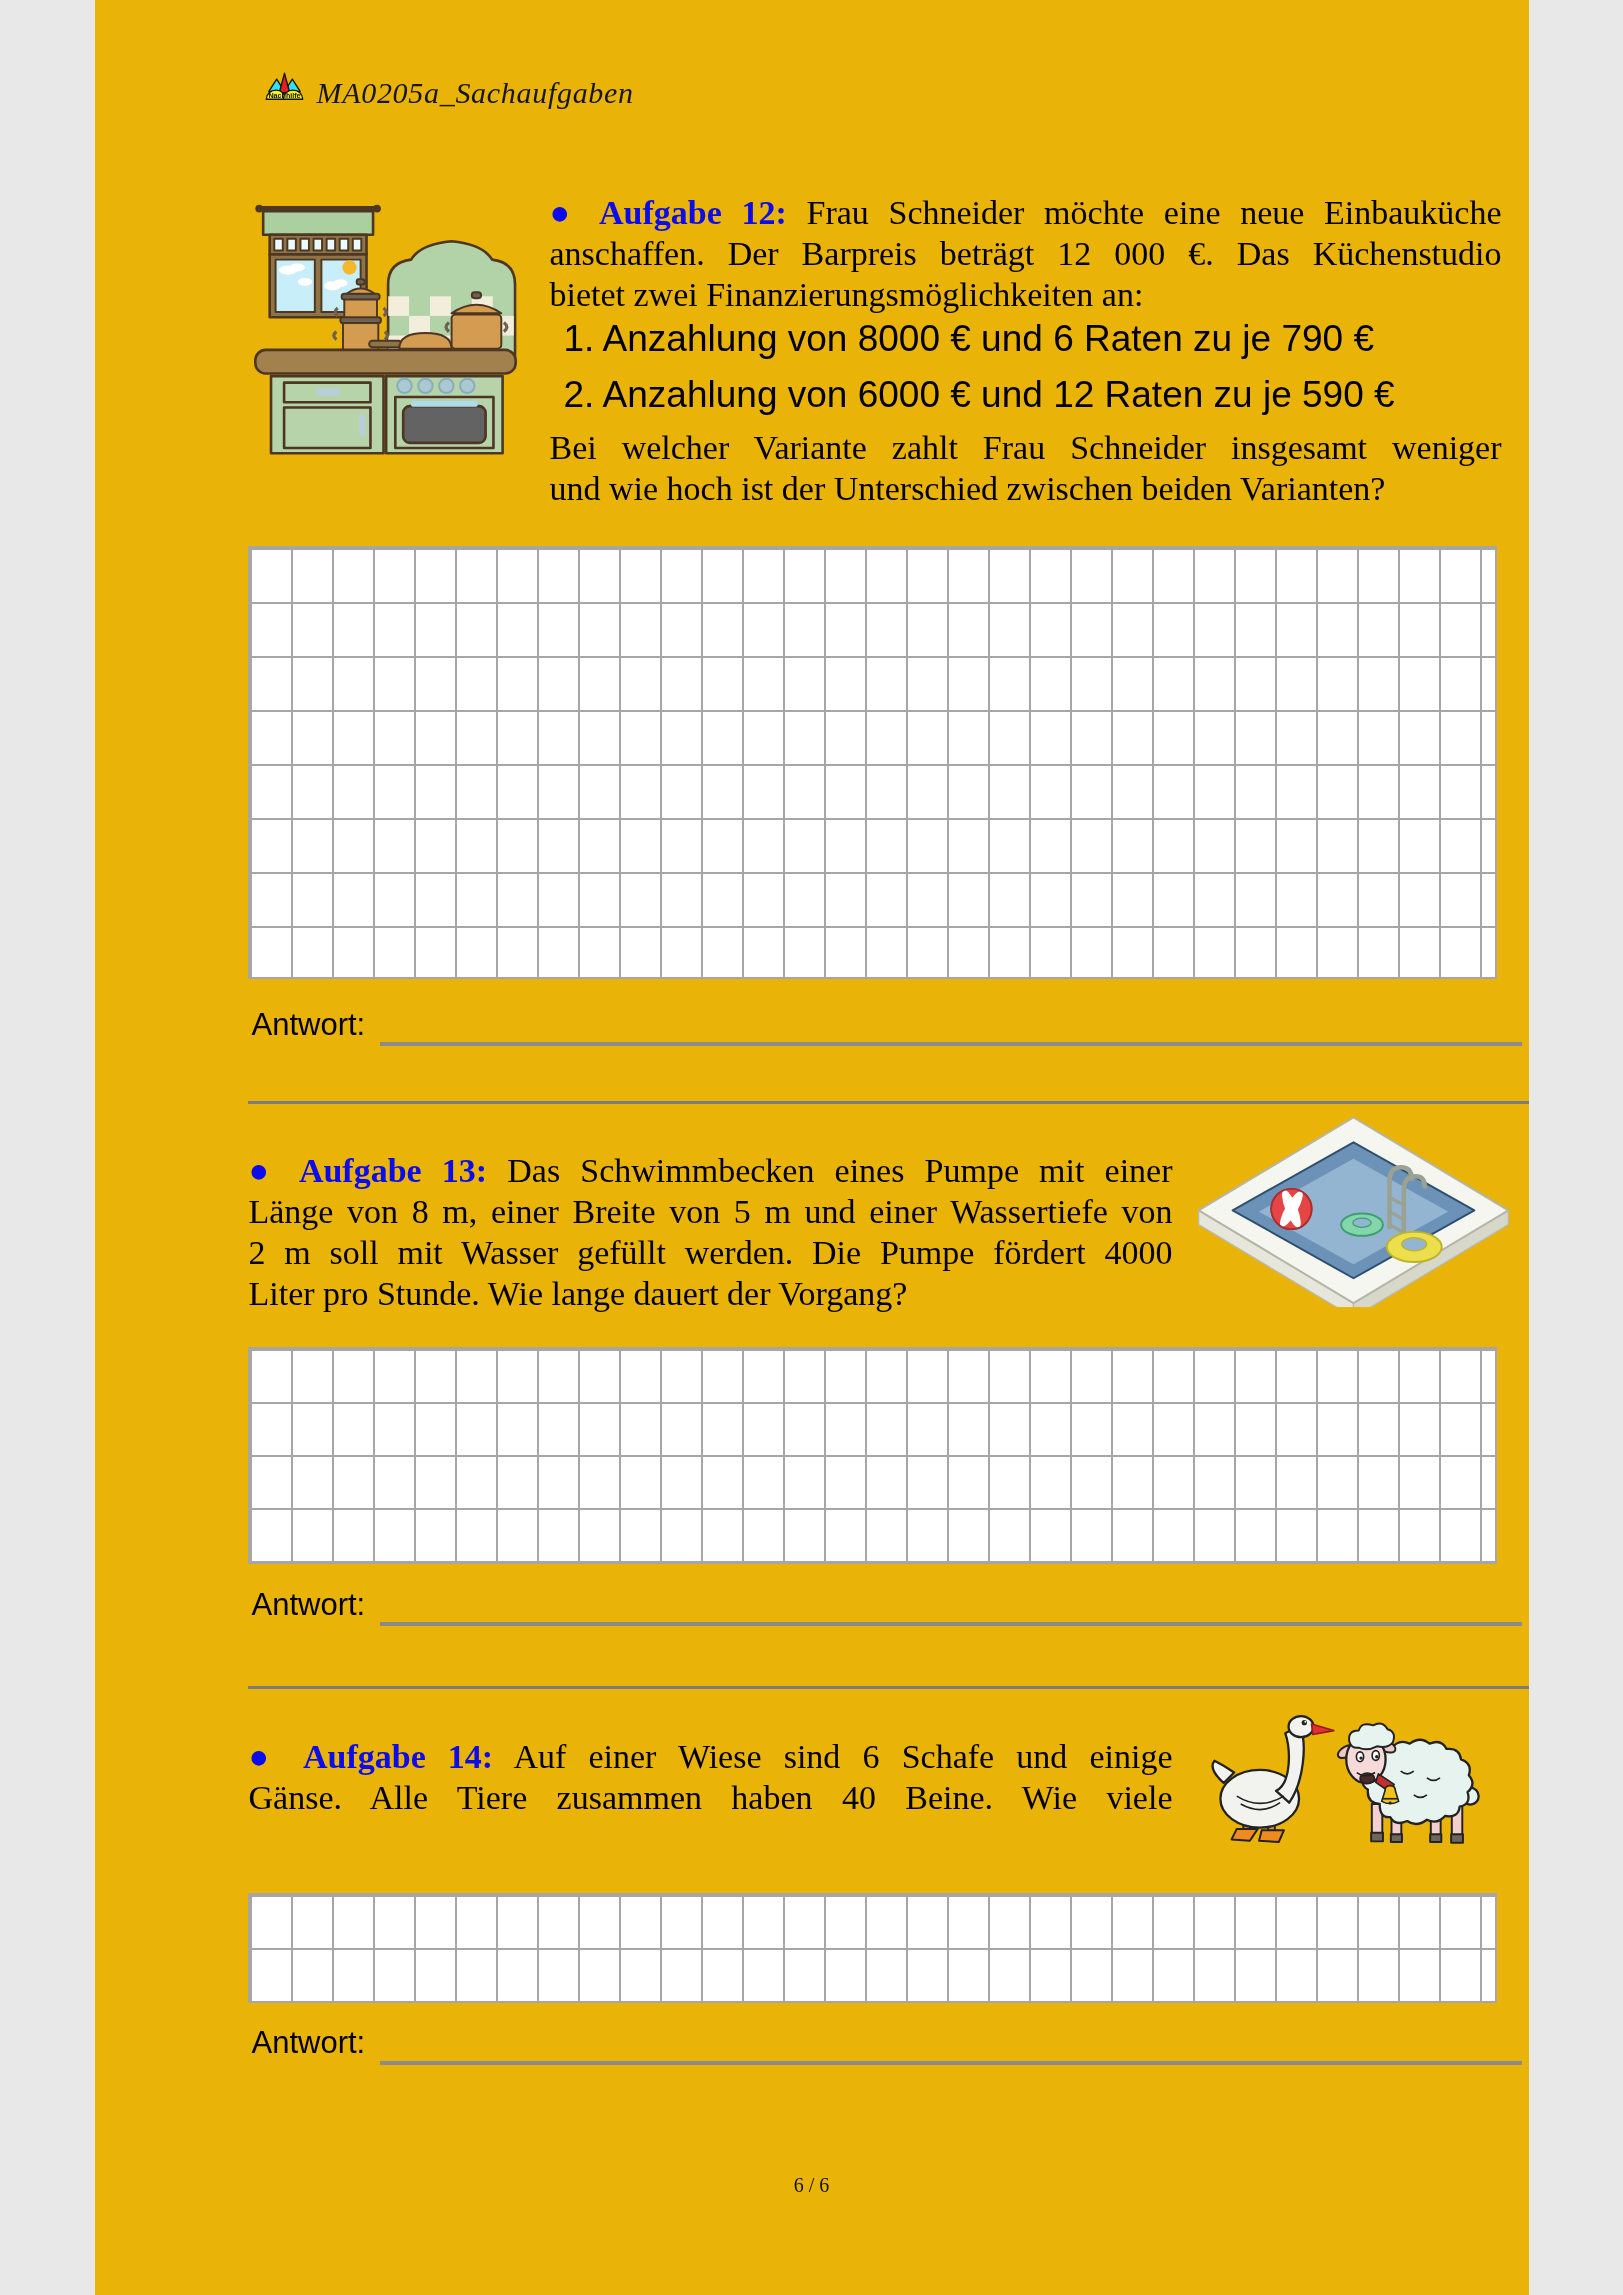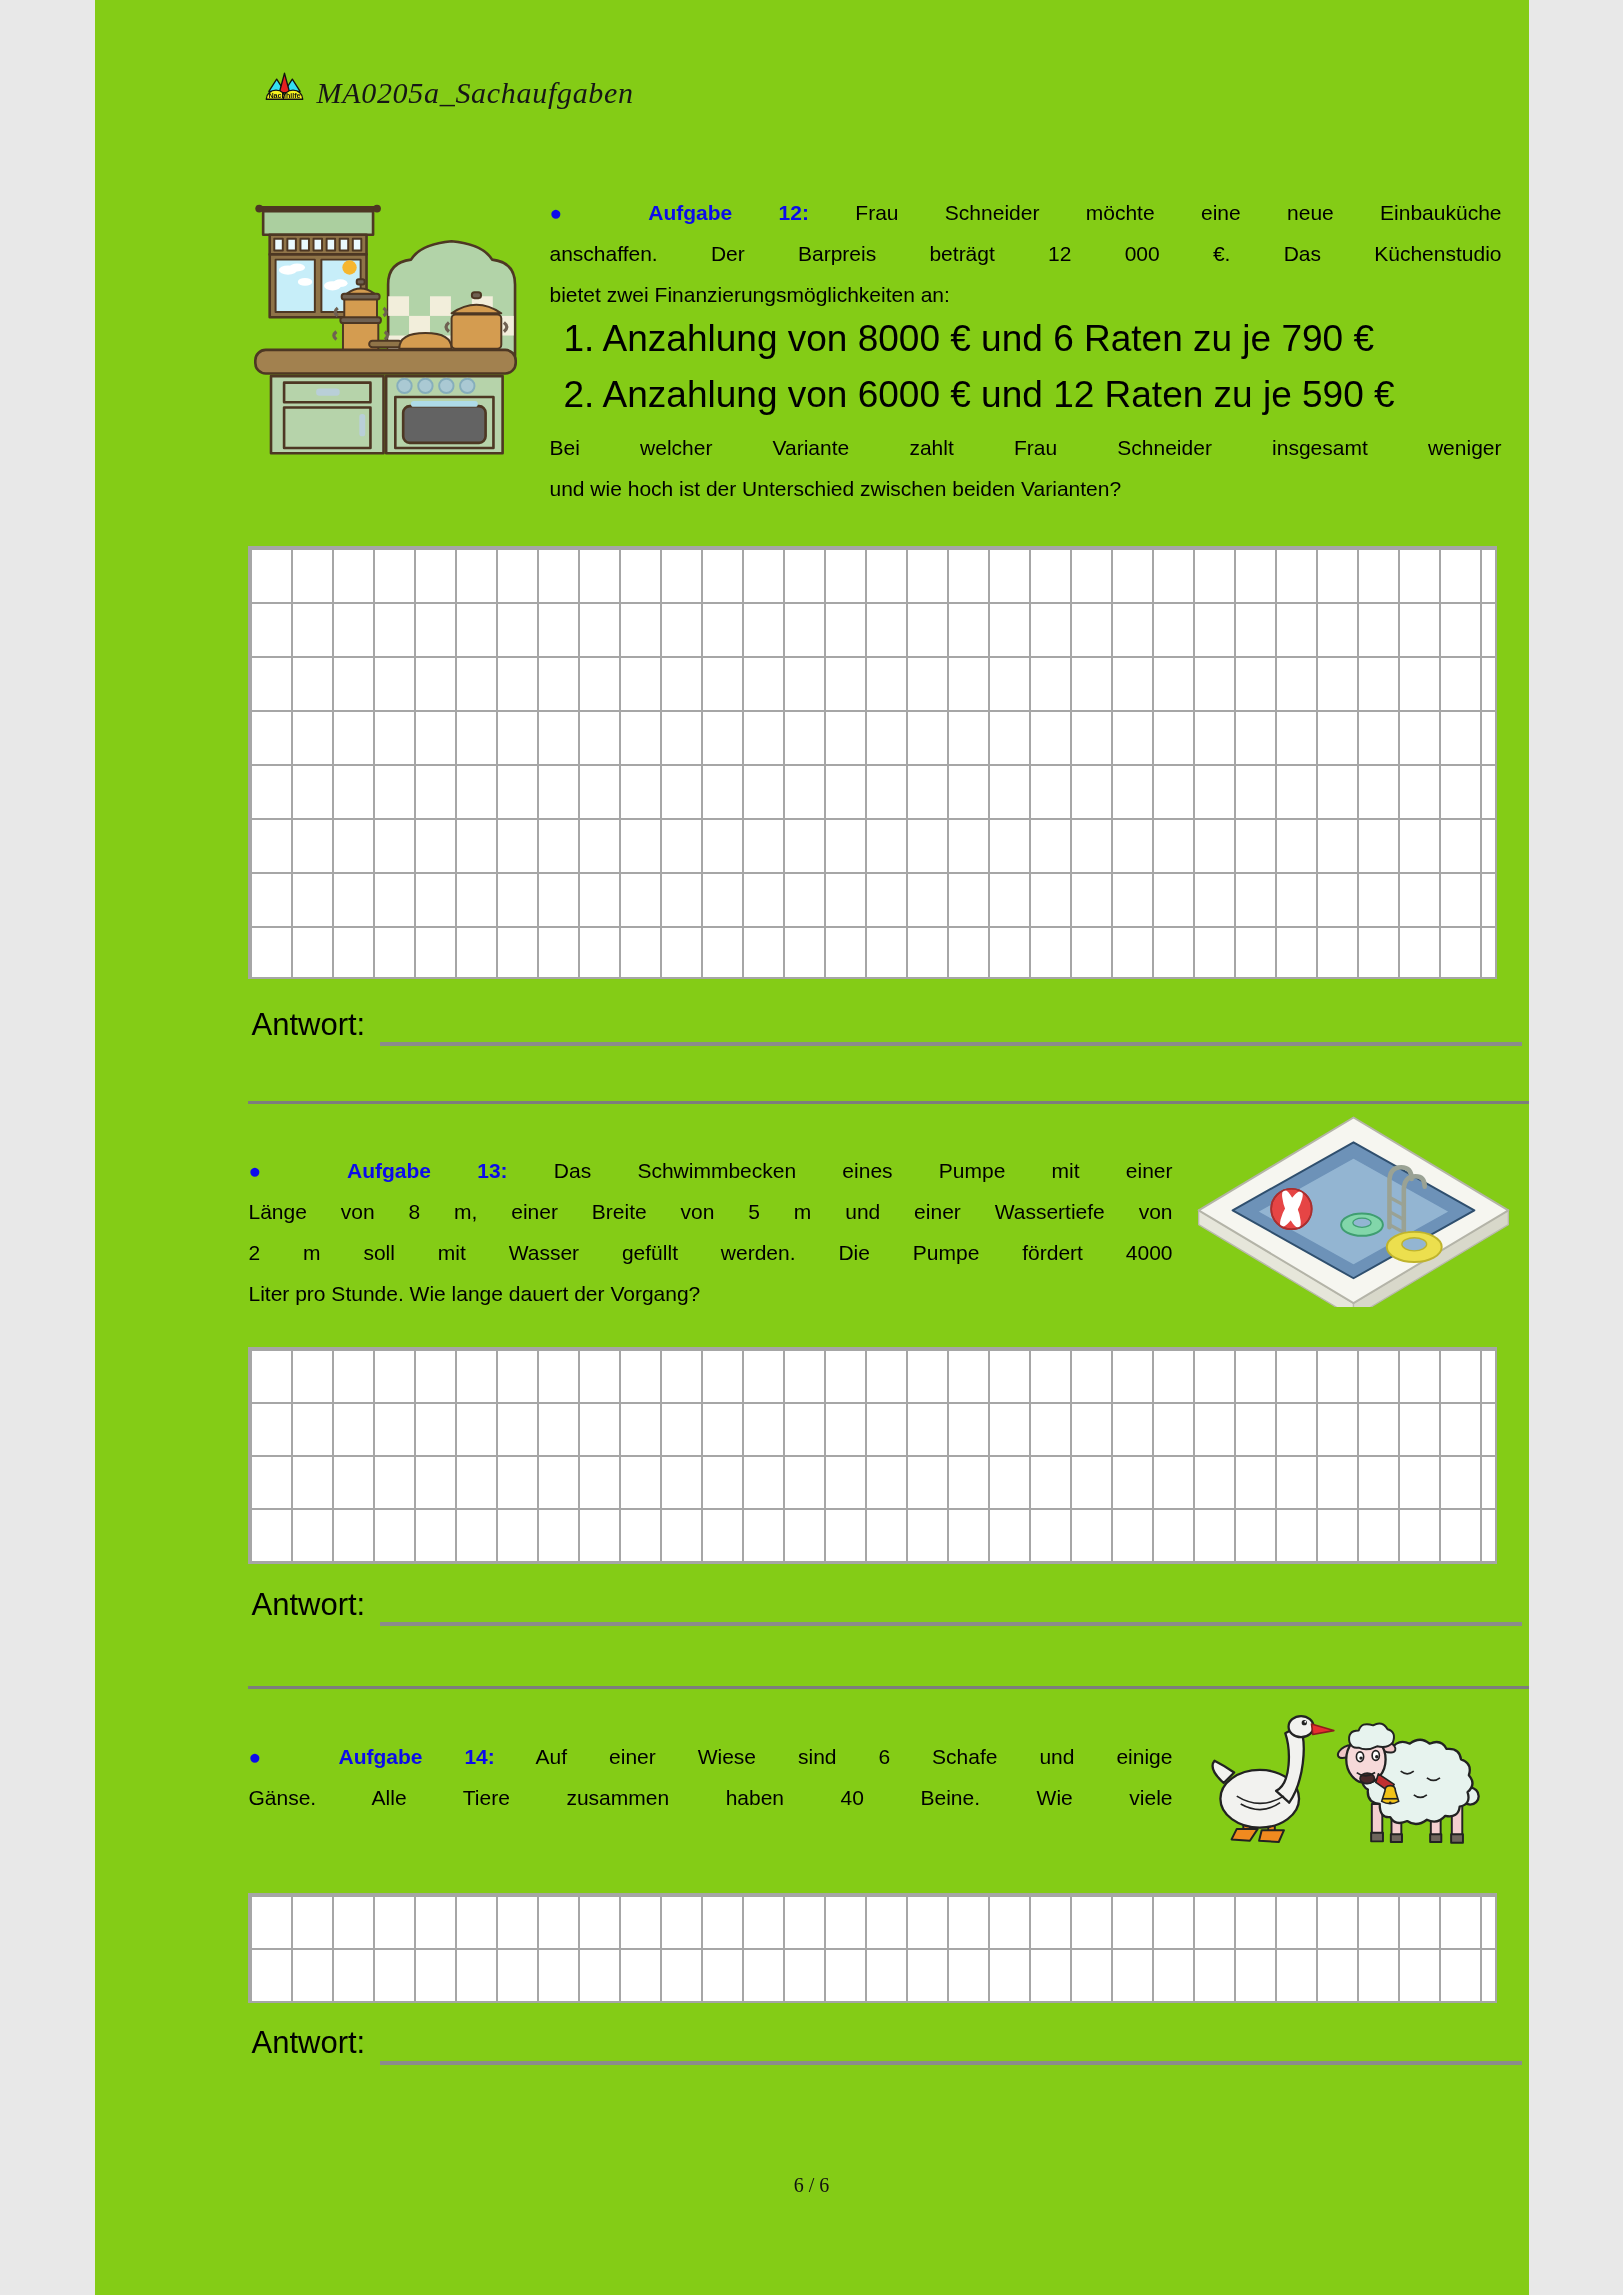--- a/index.html
+++ b/index.html
@@ -1,31 +1,31 @@
 <!DOCTYPE html>
 <html style="font-size:10.5px"><head>
 <meta charset="utf-8">
 <style>
   html,body{margin:0;padding:0;background:#e8e8e8;}
   .page{
-    position:relative; width:1434px; height:2295px; background:#84cc16;
+    position:relative; width:1434px; height:2295px; background:#eab308;
     font-family:"Liberation Sans", sans-serif; color:#000; overflow:hidden;
     margin:0 auto;
   }
   
   .doc-title{
     position:absolute; left:222px; top:76px;
     font-family:"Liberation Serif", serif; font-style:italic;
     font-size:30px; color:#161616; letter-spacing:0.7px;
   }
   .logo{ position:absolute; left:168px; top:71px; }
   
   .tline{
-    height:41px; line-height:41px; font-size:21px;
-    text-align:justify; text-align-last:justify; white-space:nowrap;
+    height:41px; line-height:41px; font-size:34px;
+    text-align:justify; text-align-last:justify; white-space:nowrap;font-family:Liberation Serif, serif;
   }
   .tline.last{ text-align-last:left; }
   .blue{ font-weight:bold; }
   .tblock{ position:absolute; }
   .opt{ position:absolute; font-size:37px; line-height:41px; white-space:nowrap; }
   
   .grid{
     position:absolute; box-sizing:border-box; width:1249px;
     border:2px solid #a6a6a6; background-color:#fff;
   }

